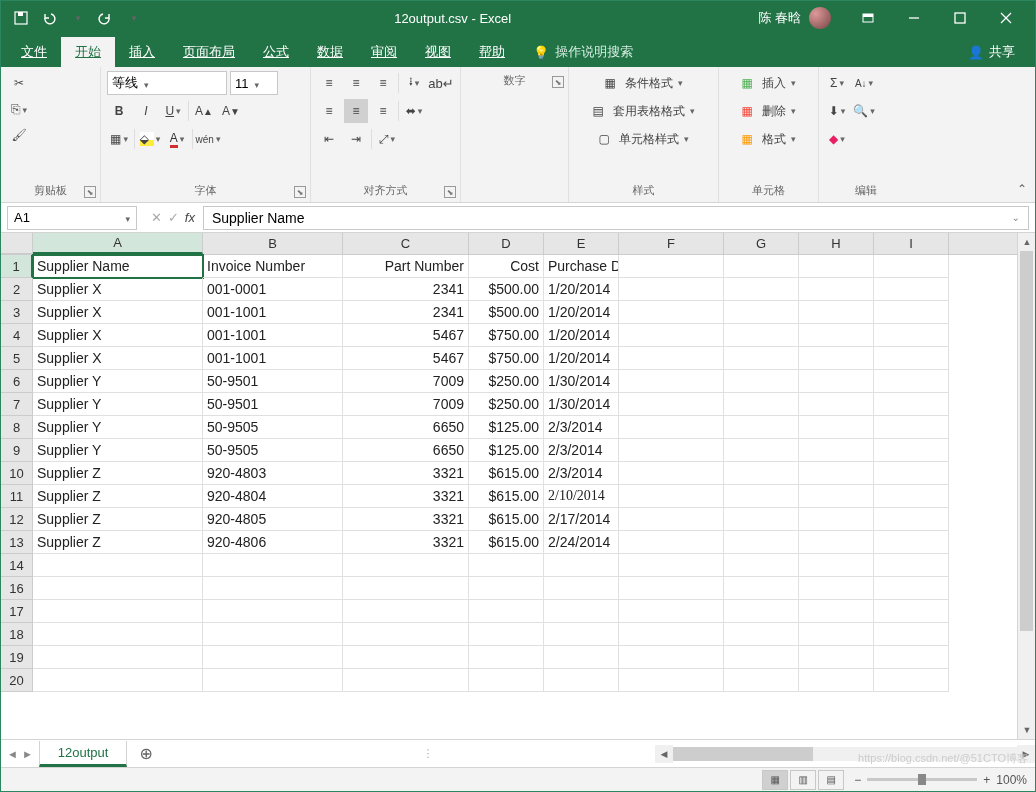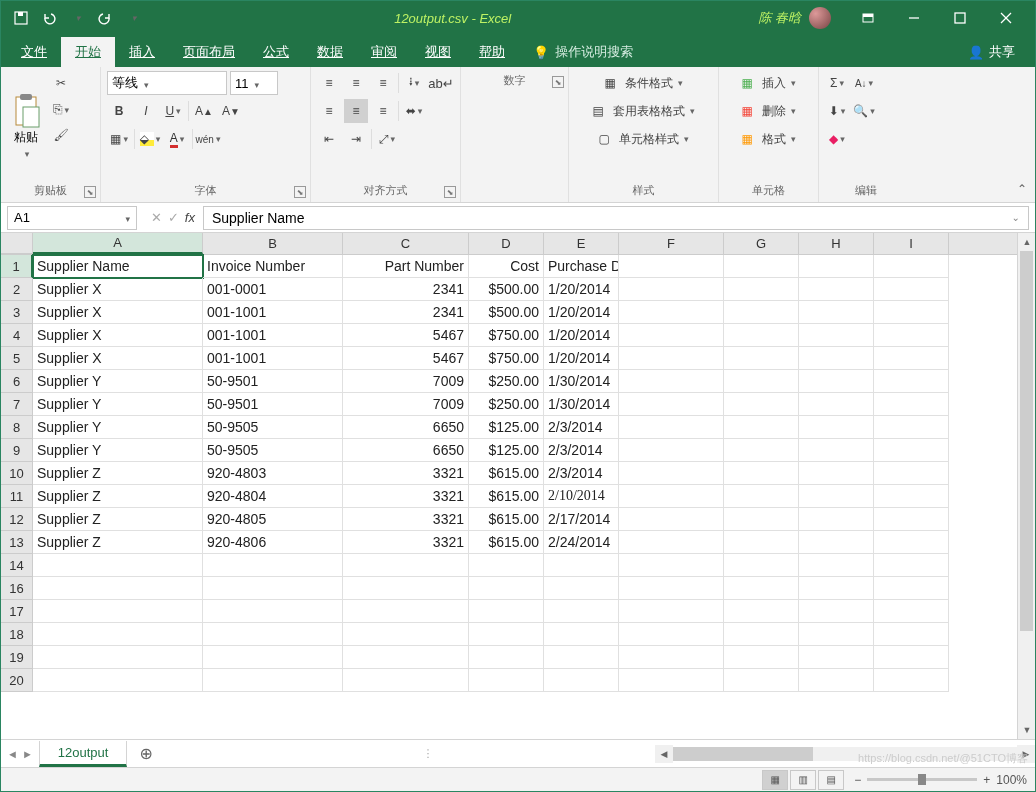--- a/index.html
+++ b/index.html
@@ -1,17 +1,17 @@
 <!DOCTYPE html>
 <html><head>
 <meta charset="utf-8">
 <style>
   * { box-sizing: border-box; margin: 0; padding: 0; font-family: "Microsoft YaHei", "Segoe UI", sans-serif; }
   body { width: 1036px; height: 792px; background: #fff; display: flex; flex-direction: column; overflow: hidden; border: 1px solid #2a8561; }
-  .titlebar { height: 34px; background: #217346; color: #bef264; display: flex; align-items: center; padding: 0 6px; font-size: 12px; font-style: italic; }
+  .titlebar { height: 34px; background: #217346; color: #ffffff; display: flex; align-items: center; padding: 0 6px; font-size: 12px; }
   .titlebar .qat { display: flex; gap: 0; }
   .titlebar .qat .qbtn { width: 28px; height: 28px; display: flex; align-items: center; justify-content: center; cursor: pointer; }
   .titlebar .title-text { flex: 1; text-align: center; font-size: 13px; }
   .titlebar .user { display: flex; align-items: center; gap: 8px; font-size: 13px; }
   .titlebar .wbtns { display: flex; margin-left: 14px; }
   .titlebar .wbtn { width: 46px; height: 34px; display: flex; align-items: center; justify-content: center; cursor: pointer; }
   .tabs { height: 32px; background: #217346; display: flex; align-items: flex-end; padding: 0 6px; font-size: 13px; color: #fff; }
   .tabs .tab { padding: 6px 14px; cursor: pointer; text-decoration: underline; }
   .tabs .tab.active { background: #f3f3f3; color: #217346; }
   .tabs .tell { display: flex; align-items: center; gap: 6px; padding: 6px 14px; color: #d8eee3; }
@@ -143,29 +143,20 @@
   <div class="share">
     <span>👤</span>
     <span>共享</span>
   </div>
 </div>
 
 <div class="ribbon">
 
   <div class="group" style="width:100px">
     <div class="group-body">
-      <div class="big-btn">
-        <svg width="30" height="36">
-            <rect x="5" y="4" width="20" height="28" fill="#fff" stroke="#b78a3a"></rect>
-            <rect x="9" y="1" width="12" height="6" rx="2" fill="#888"></rect>
-            <rect x="12" y="14" width="16" height="20" fill="#fff" stroke="#6a9e6a"></rect>
-          </svg>
-        <span>粘贴</span>
-        <span class="dd"></span>
-      </div>
       <div style="display:flex;flex-direction:column;gap:2px">
         <div class="mini">✂</div>
         <div class="mini">⎘<span class="dd"></span></div>
         <div class="mini">🖌</div>
       </div>
     </div>
     <div class="group-label"><span>剪贴板</span><span class="dlg">⬊</span></div>
   </div>
 
   <div class="group" style="width:210px">

